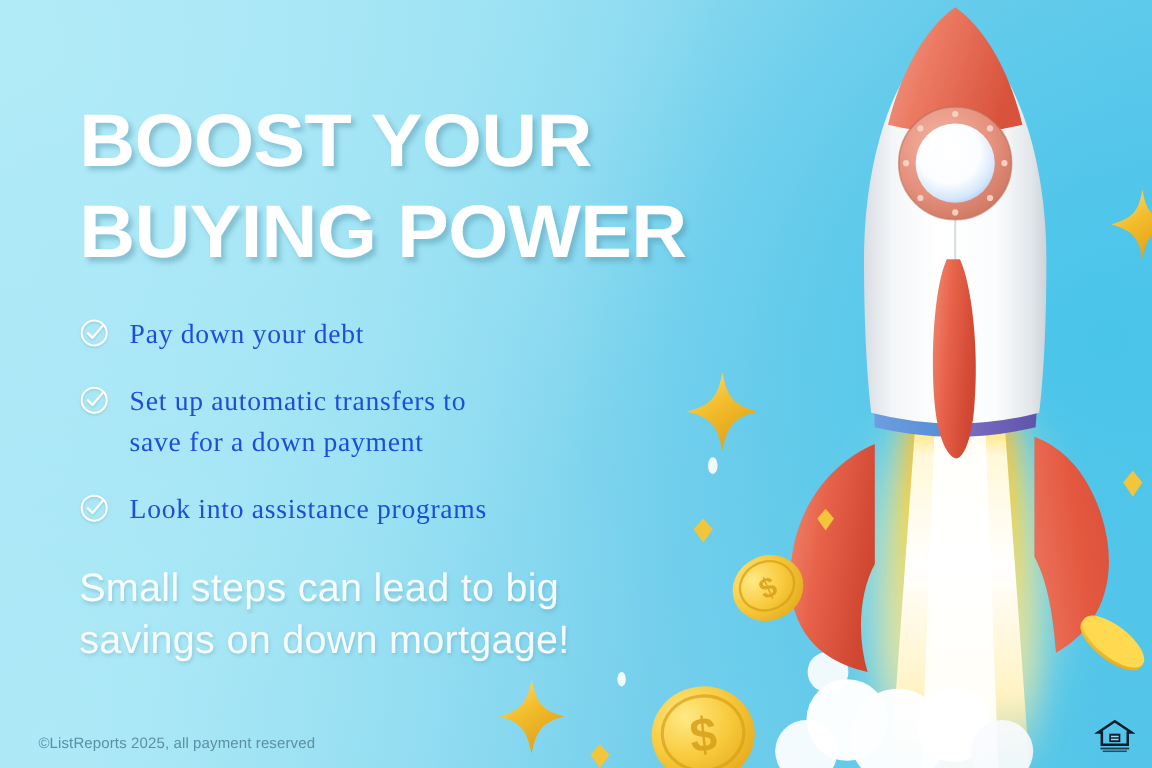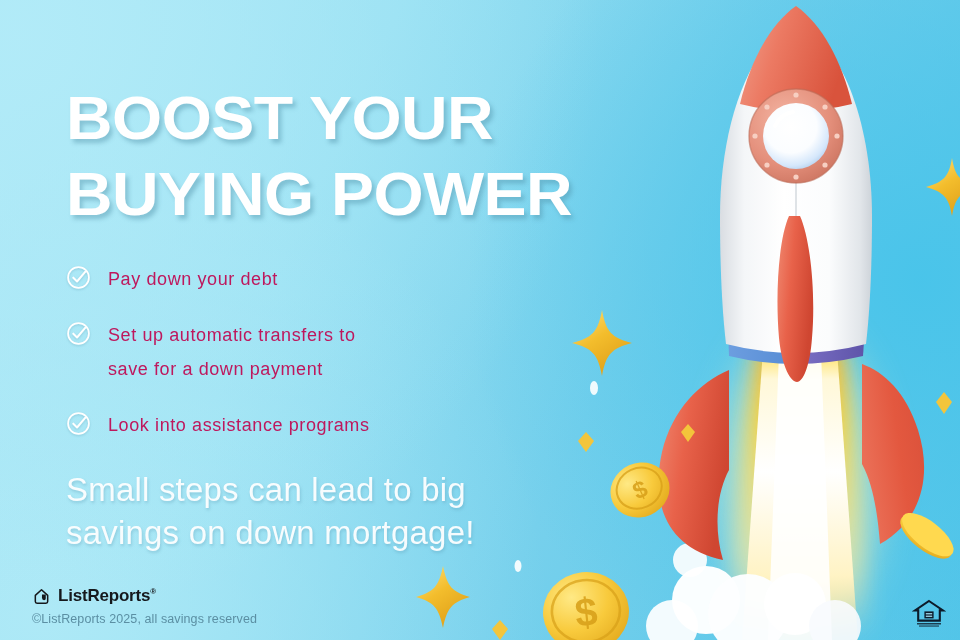--- a/index.html
+++ b/index.html
@@ -37,22 +37,22 @@
 
   .bullets { position:absolute; left:0; top:262px; width:560px; }
   .bullet { position:relative; padding-left:42px; margin-bottom:22px; }
   .bullet:last-child { margin-bottom:0; }
   .check-icon {
     position:absolute; left:0; top:3px; width:25px; height:25px;
   }
   .check-icon svg { display:block; width:25px; height:25px;
     filter:drop-shadow(0 1px 1px rgba(70,135,160,.30)); }
   .bullet-text {
-    font-size:18px; line-height:34px; color:#be185d;
-    letter-spacing:.6px; white-space:pre-line;
+    font-size:23px; line-height:34px; color:#1d4ed8;
+    letter-spacing:.6px; white-space:pre-line;font-family:Liberation Serif, serif;
   }
 
   .tagline {
     position:absolute; left:0; top:468px; width:560px;
     font-size:33px; line-height:43px;
     color:rgba(255,255,255,.93);
     letter-spacing:.2px;
     text-shadow:1px 2px 3px rgba(86,150,175,.35);
     white-space:pre-line;
   }
@@ -288,32 +288,21 @@
         </span>
         <span class="bullet-text">Look into assistance programs</span>
       </li>
     </ul>
 
     <p class="tagline">Small steps can lead to big
 savings on down mortgage!</p>
   </div>
 
   <div class="footer">
-    <div class="brand">
-      <span>
-        <svg class="brand-logo" viewBox="0 0 24 24">
-          <path d="M4.2 10.6 L12 3.4 L19.8 10.6 L19.8 18.2
-                   Q19.8 20.4 17.6 20.4 L6.4 20.4
-                   Q4.2 20.4 4.2 18.2 Z" fill="none" stroke="#15181c" stroke-width="1.9" stroke-linejoin="round"></path>
-          <path d="M12.6 9.4 L17.4 9.4 L17.4 14.6 Q17.4 16.6 15.2 16.6 Q12.6 16.6 12.6 13.6 Z" fill="#15181c"></path>
-        </svg>
-      </span>
-      <span class="brand-name"><span>ListReports</span><sup>®</sup></span>
-    </div>
-    <div class="copyright">©ListReports 2025, all savings reserved</div>
+    <div class="copyright">©ListReports 2025, all payment reserved</div>
   </div>
 
   <div class="eho">
     <svg width="34" height="30" viewBox="0 0 34 30">
       <path d="M17 3 L31 12.4 L27.8 12.4 L27.8 22.6 L6.2 22.6 L6.2 12.4 L3 12.4 Z" fill="none" stroke="#0d1b2a" stroke-width="2.1"></path>
       <rect x="12.4" y="13.4" width="9.2" height="7" fill="#0d1b2a"></rect>
       <rect x="13.8" y="15.1" width="6.4" height="1.3" fill="#9ed9ec"></rect>
       <rect x="13.8" y="17.6" width="6.4" height="1.3" fill="#9ed9ec"></rect>
       <rect x="5" y="25" width="24" height="1.5" fill="#0d1b2a" opacity="0.8"></rect>
       <rect x="7" y="27.4" width="20" height="1.3" fill="#0d1b2a" opacity="0.7"></rect>

